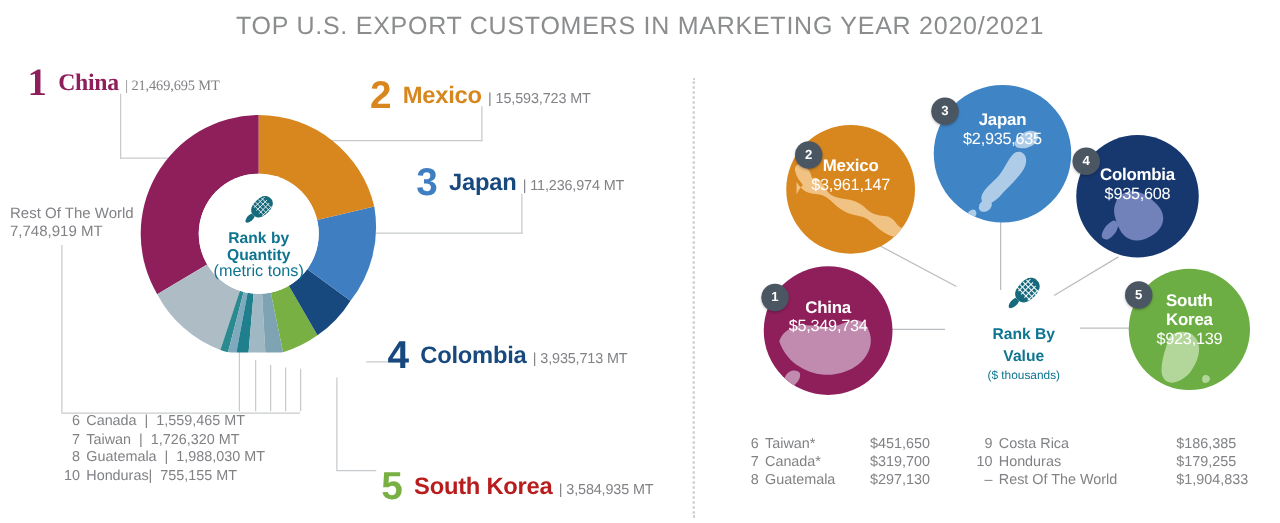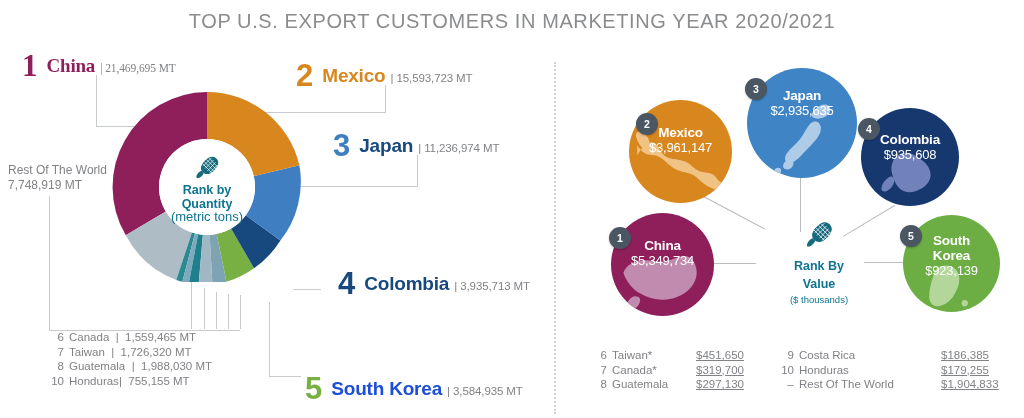--- a/index.html
+++ b/index.html
@@ -28,21 +28,21 @@
   .callout .num{
     font-size:31px;font-weight:bold;line-height:1;vertical-align:-4px;
     display:inline-block;margin-right:9px;
   }
   .callout .cname{font-size:19px;font-weight:bold;letter-spacing:-.2px;}
   .callout .cval{font-size:11.5px;color:#808285;margin-left:5px;letter-spacing:-.1px;}
 
   .c-china   {left:22px; top:50px;font-family:Liberation Serif, serif;}
   .c-mexico  {left:296px;top:60px;}
   .c-japan   {left:333px;top:130px;}
-  .c-colombia{left:310px;top:268px;margin-left:28px;}
+  .c-colombia{left:310px;top:268px;}
   .c-skorea  {left:305px;top:373px;}
 
   .rotw{
     position:absolute;left:8px;top:163px;font-size:12px;color:#808285;
     line-height:15px;white-space:nowrap;
   }
 
   
   .lead{position:absolute;background:#c8cbcd;}
   .leadv{width:1px;}
@@ -86,21 +86,21 @@
   .rv-t1{font-size:12.5px;font-weight:bold;color:#0e7490;line-height:13.5px;margin-top:4px;}
   .rv-t2{font-size:9.5px;color:#0e7490;line-height:12px;margin-top:3px;}
 
   .conn{position:absolute;background:#b9bdc0;z-index:0;transform-origin:0 0;height:1px;}
 
   
   .vlist{position:absolute;font-size:11.5px;color:#808285;line-height:14.6px;white-space:nowrap;}
   .vlist .row{position:relative;height:14.6px;}
   .vlist .i{position:absolute;left:0;width:15px;text-align:right;}
   .vlist .n{position:absolute;left:20px;}
-  .vlist .v{position:absolute;text-align:center;text-decoration:underline;}
+  .vlist .v{position:absolute;text-align:center;}
   .vl-a{left:592px;top:348px;width:190px;}
   .vl-a .v{left:104px;}
   .vl-b{left:779px;top:348px;width:230px;}
   .vl-b .v{left:162px;}
 </style>
 </head>
 <body>
 
 <div class="root">
 
@@ -190,21 +190,21 @@
 
   <div class="callout c-japan">
     <span class="num" style="color:#3f7fc1">3</span><span class="cname" style="color:#17497f">Japan</span><span class="cval"><span>|</span> <span>11,236,974 MT</span></span>
   </div>
 
   <div class="callout c-colombia">
     <span class="num" style="color:#17497f">4</span><span class="cname" style="color:#17497f">Colombia</span><span class="cval"><span>|</span> <span>3,935,713 MT</span></span>
   </div>
 
   <div class="callout c-skorea">
-    <span class="num" style="color:#79b043">5</span><span class="cname" style="color:#1d4ed8">South Korea</span><span class="cval"><span>|</span> <span>3,584,935 MT</span></span>
+    <span class="num" style="color:#79b043">5</span><span class="cname" style="color:#b91c1c">South Korea</span><span class="cval"><span>|</span> <span>3,584,935 MT</span></span>
   </div>
 
   <div class="minilist">
     <div><span class="idx">6</span><span>Canada</span>&nbsp;&nbsp;<span>|</span>&nbsp;&nbsp;<span>1,559,465 MT</span></div>
     <div><span class="idx">7</span><span>Taiwan</span>&nbsp;&nbsp;<span>|</span>&nbsp;&nbsp;<span>1,726,320 MT</span></div>
     <div><span class="idx">8</span><span>Guatemala</span>&nbsp;&nbsp;<span>|</span>&nbsp;&nbsp;<span>1,988,030 MT</span></div>
     <div><span class="idx">10</span><span>Honduras</span><span>|</span>&nbsp;&nbsp;<span>755,155 MT</span></div>
   </div>
 
   <div class="conn" style="left:708px; top:263px; width:48px;"></div>

